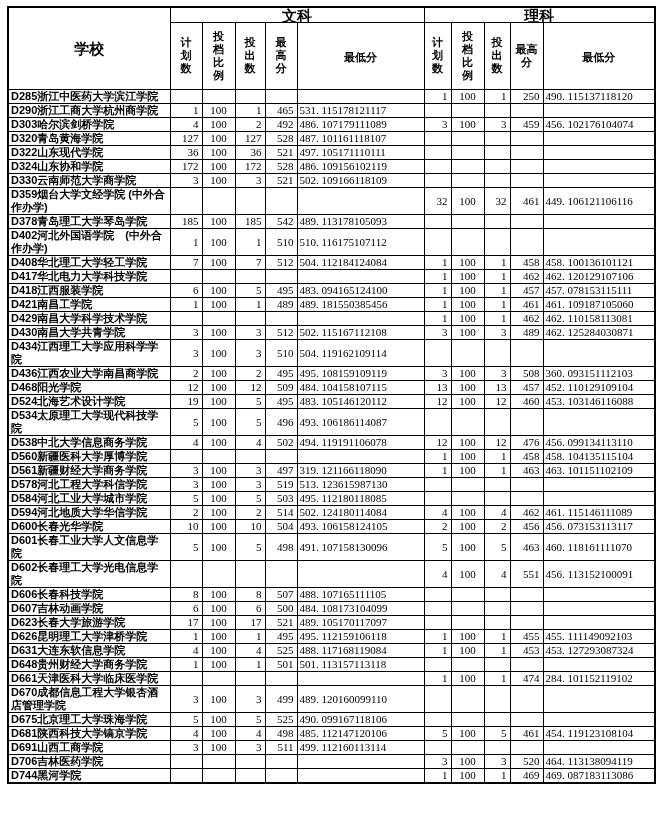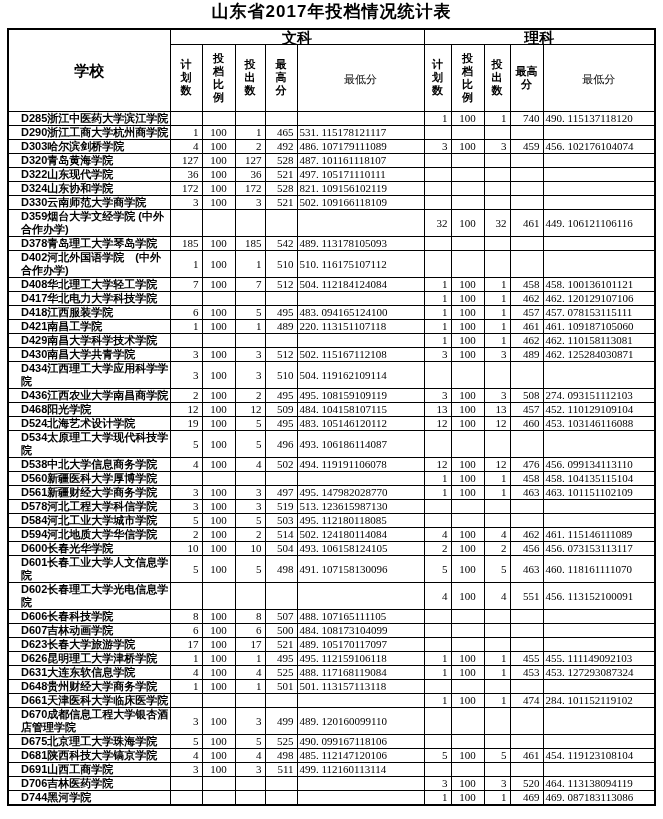--- a/index.html
+++ b/index.html
@@ -12,35 +12,34 @@
   .batch-text{flex:1;text-align:center;font-weight:bold;font-size:13.5px;line-height:19px;}
   .gap{height:5px;}
   table{border-collapse:collapse;width:649px;table-layout:fixed;border:2px solid #000;}
   th,td{border:1px solid #000;padding:0;overflow:hidden;vertical-align:middle;}
   thead th{font-weight:bold;background:#fff;}
   .group-row th{height:14px;font-size:15px;line-height:13px;}
   .sub-row th{height:66px;text-align:center;}
   .vtext{display:inline-block;width:12px;word-break:break-all;line-height:13px;
          font-size:11px;font-weight:bold;white-space:normal;}
   .vtext.w2{width:24px;}
-  .minhead{font-size:11px;font-weight:normal;}
+  .minhead{font-size:11px;font-weight:bold;}
   .school-head{font-size:12px;font-weight:bold;text-align:center;}
   tbody tr{height:14px;}
   tbody td{font-size:11px;line-height:13px;}
-  td.school{font-weight:bold;text-align:left;padding:0 1px 0 12px;
+  td.school{font-weight:bold;text-align:left;padding:0 1px 0 2px;
             font-family:"Liberation Sans",sans-serif;word-break:break-all;}
   td.num{text-align:right;padding-right:3px;font-family:"Liberation Serif",serif;}
   td.ratio{text-align:center;font-family:"Liberation Serif",serif;}
   td.min{text-align:left;padding-left:2px;font-family:"Liberation Serif",serif;white-space:nowrap;}
 </style>
 </head>
 <body>
 
 <div class="page">
-  <div class="title">山东省2017年投档情况统计表</div>
 
   <div class="gap"></div>
 
   <table>
     <colgroup>
       <col style="width:162px">
       <col style="width:32px">
         <col style="width:33px">
         <col style="width:30px">
         <col style="width:32px">
@@ -74,21 +73,21 @@
         <tr>
           <td class="school">D285浙江中医药大学滨江学院</td>
           <td class="num"></td>
           <td class="ratio"></td>
           <td class="num"></td>
           <td class="num"></td>
           <td class="min"></td>
           <td class="num">1</td>
           <td class="ratio">100</td>
           <td class="num">1</td>
-          <td class="num">740</td>
+          <td class="num">250</td>
           <td class="min">490. 115137118120</td>
         </tr>
         <tr>
           <td class="school">D290浙江工商大学杭州商学院</td>
           <td class="num">1</td>
           <td class="ratio">100</td>
           <td class="num">1</td>
           <td class="num">465</td>
           <td class="min">531. 115178121117</td>
           <td class="num"></td>
@@ -135,21 +134,21 @@
           <td class="num"></td>
           <td class="num"></td>
           <td class="min"></td>
         </tr>
         <tr>
           <td class="school">D324山东协和学院</td>
           <td class="num">172</td>
           <td class="ratio">100</td>
           <td class="num">172</td>
           <td class="num">528</td>
-          <td class="min">821. 109156102119</td>
+          <td class="min">486. 109156102119</td>
           <td class="num"></td>
           <td class="ratio"></td>
           <td class="num"></td>
           <td class="num"></td>
           <td class="min"></td>
         </tr>
         <tr>
           <td class="school">D330云南师范大学商学院</td>
           <td class="num">3</td>
           <td class="ratio">100</td>
@@ -239,21 +238,21 @@
           <td class="num">1</td>
           <td class="num">457</td>
           <td class="min">457. 078153115111</td>
         </tr>
         <tr>
           <td class="school">D421南昌工学院</td>
           <td class="num">1</td>
           <td class="ratio">100</td>
           <td class="num">1</td>
           <td class="num">489</td>
-          <td class="min">220. 113151107118</td>
+          <td class="min">489. 181550385456</td>
           <td class="num">1</td>
           <td class="ratio">100</td>
           <td class="num">1</td>
           <td class="num">461</td>
           <td class="min">461. 109187105060</td>
         </tr>
         <tr>
           <td class="school">D429南昌大学科学技术学院</td>
           <td class="num"></td>
           <td class="ratio"></td>
@@ -296,21 +295,21 @@
           <td class="school">D436江西农业大学南昌商学院</td>
           <td class="num">2</td>
           <td class="ratio">100</td>
           <td class="num">2</td>
           <td class="num">495</td>
           <td class="min">495. 108159109119</td>
           <td class="num">3</td>
           <td class="ratio">100</td>
           <td class="num">3</td>
           <td class="num">508</td>
-          <td class="min">274. 093151112103</td>
+          <td class="min">360. 093151112103</td>
         </tr>
         <tr>
           <td class="school">D468阳光学院</td>
           <td class="num">12</td>
           <td class="ratio">100</td>
           <td class="num">12</td>
           <td class="num">509</td>
           <td class="min">484. 104158107115</td>
           <td class="num">13</td>
           <td class="ratio">100</td>
@@ -369,21 +368,21 @@
           <td class="num">1</td>
           <td class="num">458</td>
           <td class="min">458. 104135115104</td>
         </tr>
         <tr>
           <td class="school">D561新疆财经大学商务学院</td>
           <td class="num">3</td>
           <td class="ratio">100</td>
           <td class="num">3</td>
           <td class="num">497</td>
-          <td class="min">495. 147982028770</td>
+          <td class="min">319. 121166118090</td>
           <td class="num">1</td>
           <td class="ratio">100</td>
           <td class="num">1</td>
           <td class="num">463</td>
           <td class="min">463. 101151102109</td>
         </tr>
         <tr>
           <td class="school">D578河北工程大学科信学院</td>
           <td class="num">3</td>
           <td class="ratio">100</td>

